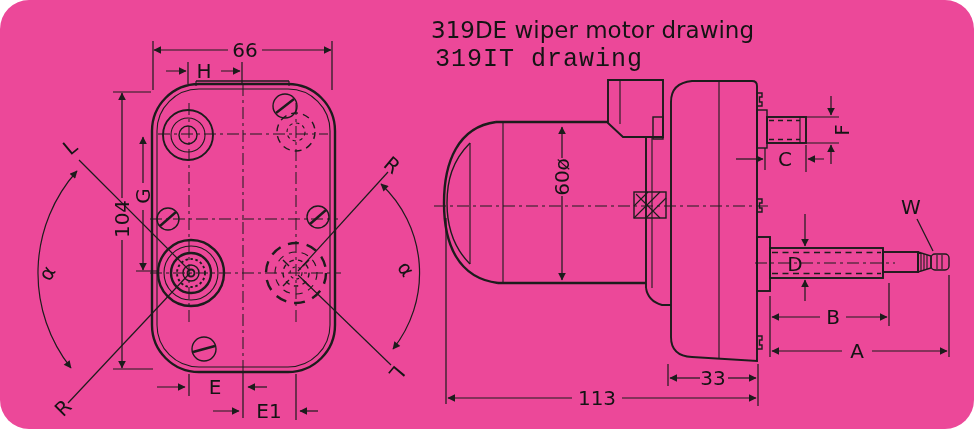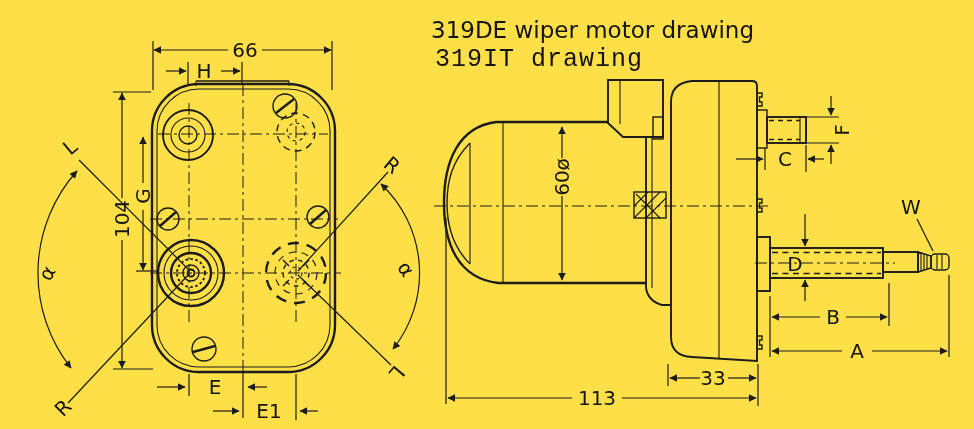--- a/index.html
+++ b/index.html
@@ -1,16 +1,16 @@
 <!DOCTYPE html>
 <html><head>
 <meta charset="utf-8">
 <style>
   html,body{margin:0;padding:0;background:#ffffff;}
-  .page{width:974px;height:429px;background:#fde047;position:relative;overflow:hidden;}
+  .page{width:974px;height:429px;background:#ec4899;position:relative;overflow:hidden;border-radius:29px;}
   svg{display:block;}
   .ink{stroke:#1c1c1c;fill:none;}
   .w1{stroke-width:1.1;}
   .w13{stroke-width:1.4;}
   .w2{stroke-width:1.9;}
   .w25{stroke-width:2.4;}
   .cl{stroke:#1c1c1c;fill:none;stroke-width:1;stroke-dasharray:12 4 3 4;}
   .dim{stroke:#1c1c1c;fill:none;stroke-width:1.2;}
   text{fill:#141414;font-family:"DejaVu Sans",sans-serif;}
   .lbl{font-size:20px;}

